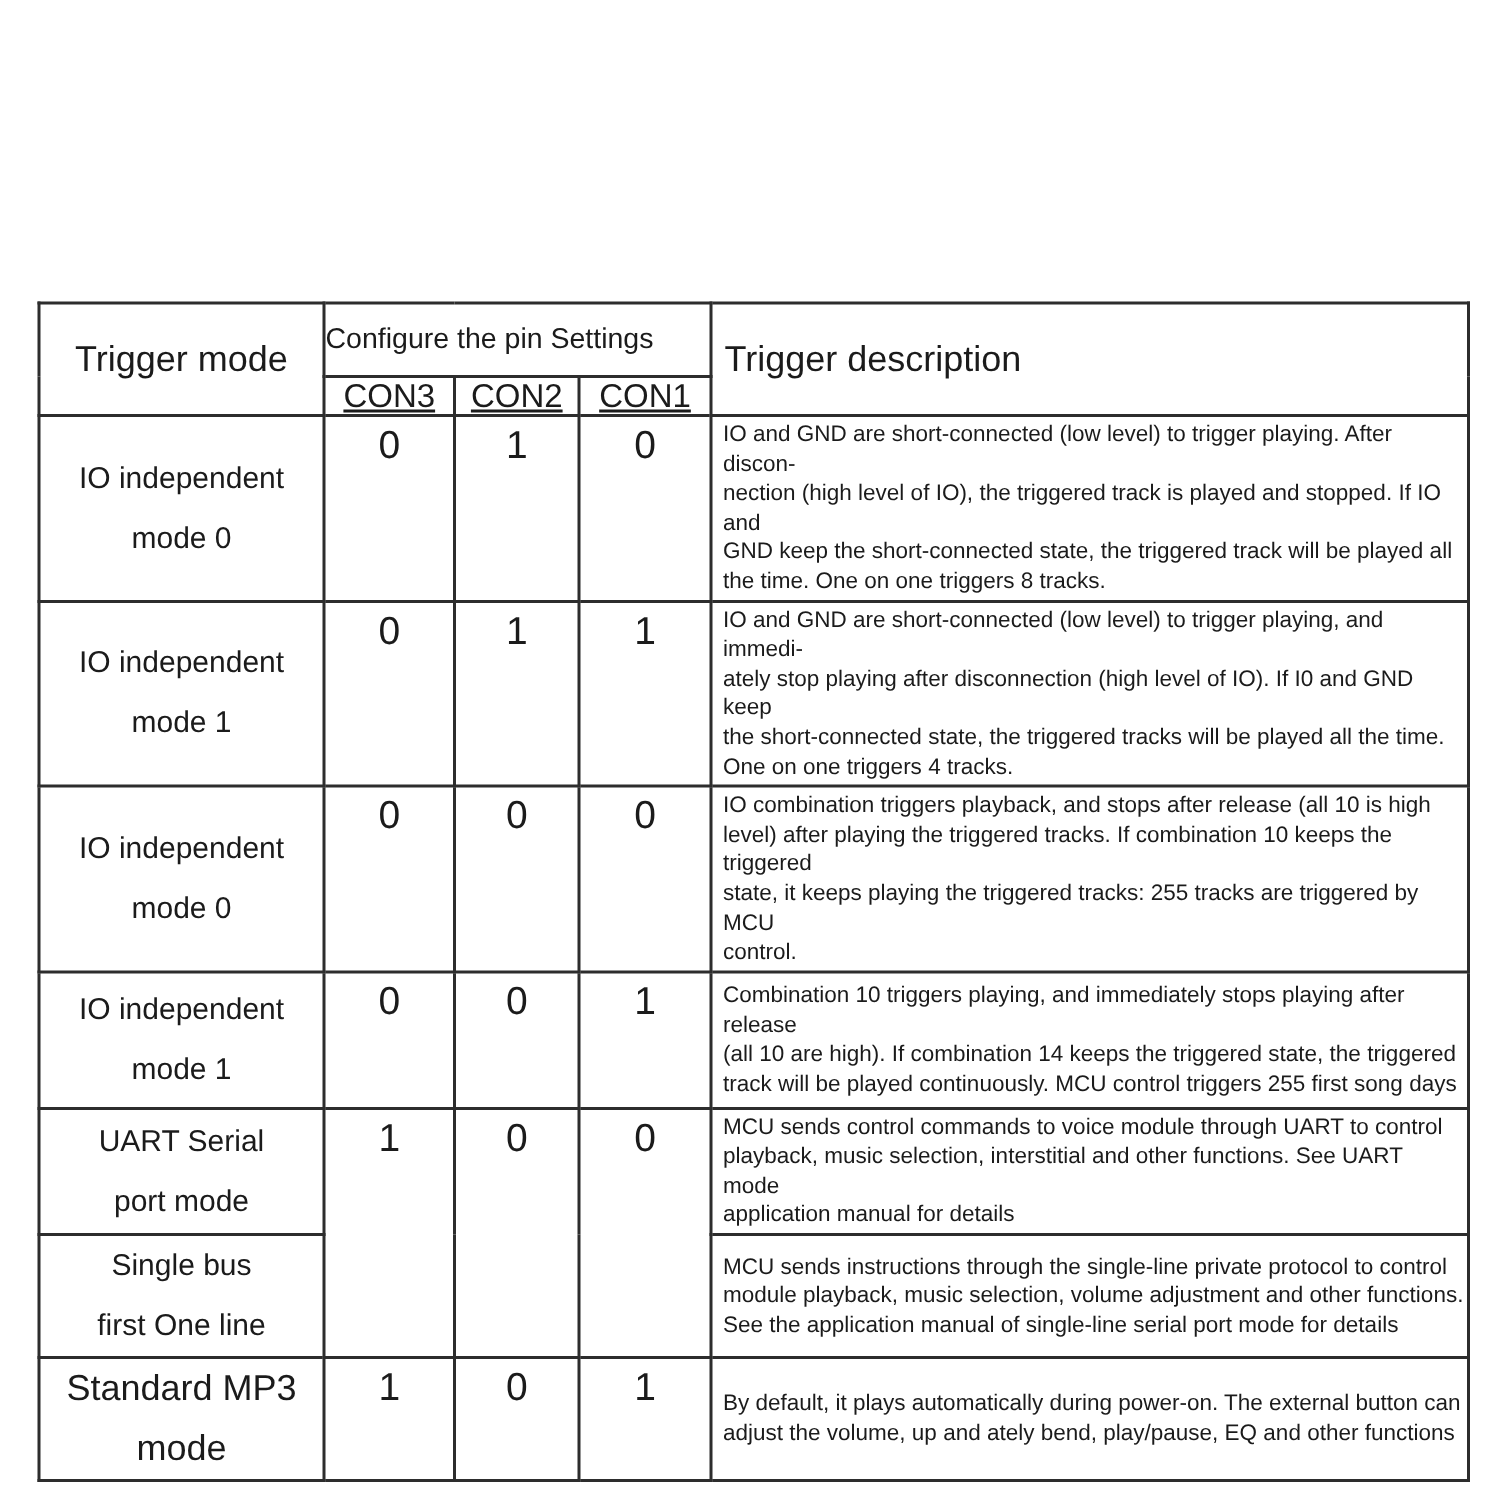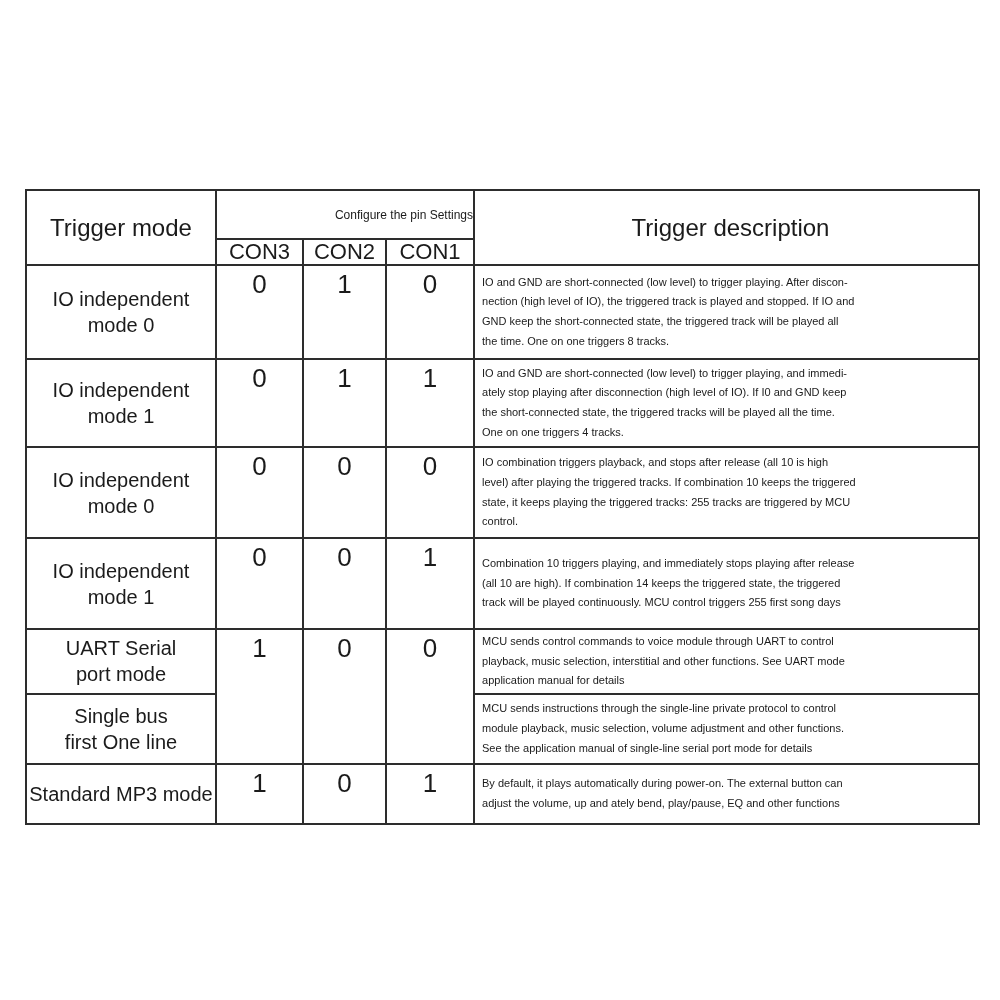--- a/index.html
+++ b/index.html
@@ -11,71 +11,72 @@
     position: relative;
     width: 1000px;
     height: 1000px;
     background: #ffffff;
     font-family: "Liberation Sans", sans-serif;
     color: #1b1b1b;
   }
   table.trigger-table {
     position: absolute;
     left: 25px;
-    top: 189px;
+    top: 201px;
     width: 953px;
     border-collapse: collapse;
     table-layout: fixed;
   }
   table.trigger-table td {
     border: 2px solid #2d2d2d;
     padding: 0;
     overflow: hidden;
   }
   .th-mode {
     font-size: 24px;
     text-align: center;
     vertical-align: middle;
   }
   .th-pin {
-    font-size: 12px;
-    text-align: right;
+    font-size: 19px;
+    text-align: left;
     vertical-align: middle;
   }
   .th-con {
     font-size: 22px;
     line-height: 24px;
     text-align: center;
     vertical-align: middle;
+    text-decoration: underline;
   }
   .th-desc {
     font-size: 24px;
-    text-align: center;
+    text-align: left;
     vertical-align: middle;
     padding-left: 8px !important;
   }
   .mode {
     font-size: 20px;
-    line-height: 26px;
+    line-height: 40px;
     text-align: center;
     vertical-align: middle;
     white-space: pre-line;
   }
   .mode-sm {
-    font-size: 20px;
+    font-size: 24px;
   }
   .pin {
     font-size: 26px;
     line-height: 1;
     text-align: center;
     vertical-align: top;
     padding-top: 5px !important;
   }
   .desc {
-    font-size: 11px;
+    font-size: 15px;
     line-height: 19.6px;
     text-align: left;
     vertical-align: middle;
     white-space: pre-line;
     padding: 2px 2px 2px 7px !important;
   }
 </style>
 </head>
 <body>
 

